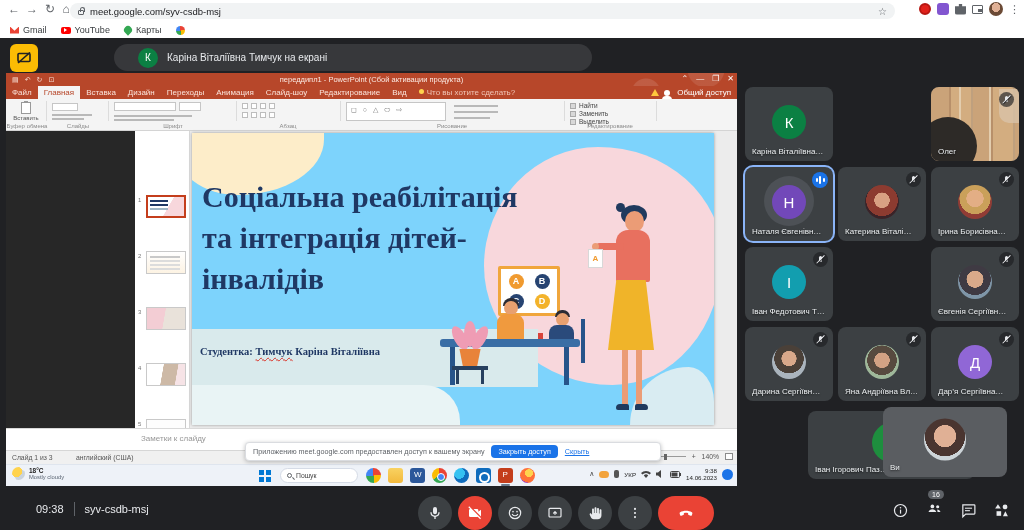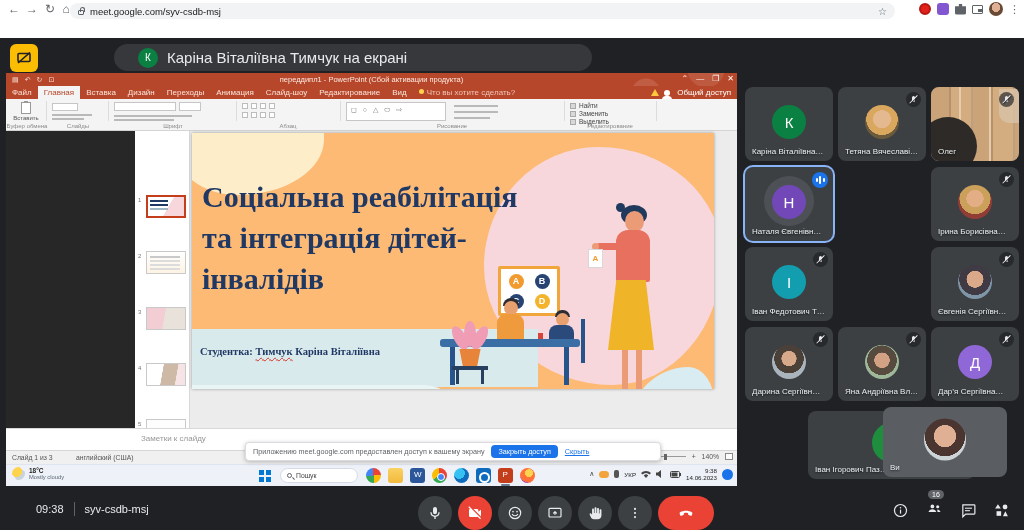--- a/index.html
+++ b/index.html
@@ -29,21 +29,21 @@
   .bm-gmail { width:9px; height:7px; background:#ea4335; clip-path:polygon(0 0,50% 60%,100% 0,100% 100%,0 100%); }
   .bm-yt { width:10px; height:7px; background:#ff0000; border-radius:2px; position:relative; }
   .bm-yt::after { content:""; position:absolute; left:3.5px; top:1.5px; border-left:3.5px solid #fff; border-top:2px solid transparent; border-bottom:2px solid transparent; }
   .bm-pin { width:8px; height:8px; background:#34a853; border-radius:50% 50% 50% 0; transform:rotate(-45deg); }
   .bm-photos { width:9px; height:9px; border-radius:50%; background:conic-gradient(#ea4335 0 25%, #fbbc04 0 50%, #34a853 0 75%, #4285f4 0); }
 
   
   .present-ind { position:absolute; left:10px; top:44px; width:28px; height:28px; background:#fbbc04; border-radius:6px; display:flex; align-items:center; justify-content:center; }
   .banner-pill { position:absolute; left:114px; top:44px; width:478px; height:27px; background:#37383b; border-radius:14px; display:flex; align-items:center; padding-left:24px; gap:9px; }
   .banner-av { width:20px; height:20px; border-radius:50%; background:#0b8043; color:#fff; font-size:10px; display:flex; align-items:center; justify-content:center; }
-  .banner-txt { font-size:15px; color:#e8eaed; }
+  .banner-txt { font-size:10px; color:#e8eaed; }
 
   
   .ppt { position:absolute; left:6px; top:73px; width:731px; height:413px; }
   .ppt-title { position:absolute; left:0; top:0; width:731px; height:13px; background:#b7472a; background-image:radial-gradient(circle at 640px 20px, rgba(255,255,255,.12) 0 14px, transparent 15px), radial-gradient(circle at 700px -4px, rgba(255,255,255,.10) 0 18px, transparent 19px); }
   .qat { position:absolute; left:6px; top:0; height:13px; display:flex; gap:6px; align-items:center; color:#f6d9cf; font-size:7px; }
   .ppt-title-text { position:absolute; left:0; right:0; top:2px; text-align:center; font-size:7.5px; color:#fbe9e2; }
   .winbtns { position:absolute; right:3px; top:1px; display:flex; gap:8px; color:#fff; font-size:8px; }
   .ppt-tabs { position:absolute; left:0; top:13px; width:731px; height:13px; background:#b7472a; display:flex; align-items:stretch; font-size:8px; color:#fbe3da; }
   .ptab { padding:2px 6px 0 6px; }
   .ptab.active { background:#f4f4f4; color:#b7472a; }
@@ -75,21 +75,21 @@
   .tnum { position:absolute; left:3px; font-size:6px; color:#777; }
   .t1 { background:linear-gradient(120deg, #fff 55%, #f8d7dc 56%); }
   .t1::after { content:""; position:absolute; left:2px; top:3px; width:18px; height:2px; background:#1f3864; box-shadow:0 4px 0 #1f3864, 0 8px 0 #9fb6c4; }
   .t2 { background:linear-gradient(#fff, #fdf3e3); }
   .t2::after { content:""; position:absolute; left:3px; top:4px; width:30px; height:1.5px; background:#c9c9c9; box-shadow:0 4px 0 #dcdcdc, 0 8px 0 #dcdcdc, 0 12px 0 #dcdcdc; }
   .t3 { background:linear-gradient(100deg, #f3cdd4 0 45%, #e9e2da 46%); }
   .t4 { background:linear-gradient(100deg, #fff 0 40%, #cdb9a6 41% 75%, #f6e3e6 76%); }
   .t5 { background:linear-gradient(#fdfdfd 0 55%, #e7cdb9 56%); }
   .t6 { background:linear-gradient(#eaf4f6, #fde8cf); }
 
-  .slide { position:absolute; left:186px; top:2px; width:522px; height:256px; background:#fdba74; box-shadow:0 0 3px rgba(0,0,0,.35); overflow:hidden;padding-left:32px; }
+  .slide { position:absolute; left:186px; top:2px; width:522px; height:292px; background:#7dd3fc; box-shadow:0 0 3px rgba(0,0,0,.35); overflow:hidden;padding-left:32px; }
   .blob-cream { position:absolute; left:-18px; top:-14px; width:150px; height:76px; background:#fdedc9; border-radius:0 0 75% 55%/0 0 95% 85%; }
   .blob-pink { position:absolute; left:292px; top:14px; width:238px; height:238px; background:#f8d7dc; border-radius:48% 52% 46% 54%/50% 46% 54% 50%; }
   .blob-blue { position:absolute; left:438px; top:234px; width:84px; height:58px; background:#d9ecf2; border-radius:70% 30% 0 0/100% 60% 0 0; }
   .band-teal { position:absolute; left:0; top:196px; width:346px; height:58px; background:#d9eaec; }
   .band-teal2 { position:absolute; left:0; top:252px; width:268px; height:40px; background:#e9f4f5; border-radius:0 36px 0 0; }
   .slide-title { position:absolute; left:10px; top:44px; width:344px; font-family:"Liberation Serif", serif; font-weight:bold; font-size:30px; line-height:1.36; color:#1f3864; }
   .credits { position:absolute; left:8px; top:212px; font-family:"Liberation Serif", serif; font-weight:bold; font-size:10.5px; line-height:13px; color:#1f3864; }
   .wavy { text-decoration:underline wavy #d93025 1px; text-underline-offset:2px; }
   .board { position:absolute; left:306px; top:133px; width:62px; height:50px; background:#fff; border:3px solid #f0a63c; border-radius:2px; display:grid; grid-template-columns:1fr 1fr; place-items:center; padding:2px; }
   .bletter { width:15px; height:15px; border-radius:50%; color:#fff; font-size:9px; font-weight:bold; display:flex; align-items:center; justify-content:center; }
@@ -236,20 +236,37 @@
       </div>
       <div class="brow-right">
         <span class="ext-red"></span>
         <span class="ext-purple"></span>
         <span class="ext-puzzle"></span>
         <span class="ext-pip"></span>
         <span class="brow-avatar"></span>
         <span class="kebab">⋮</span>
       </div>
     </div>
+    <div class="bookrow">
+      <span class="bm">
+          <span class="bm-gmail"></span>
+          <span>Gmail</span>
+        </span>
+      <span class="bm">
+          <span class="bm-yt"></span>
+          <span>YouTube</span>
+        </span>
+      <span class="bm">
+          <span class="bm-pin"></span>
+          <span>Карты</span>
+        </span>
+      <span class="bm">
+          <span class="bm-photos"></span>
+        </span>
+    </div>
   </div>
 
   <div class="present-ind">
     <svg width="14" height="12" viewBox="0 0 14 12">
         <rect x="1" y="1.5" width="12" height="8" rx="1" fill="none" stroke="#202124" stroke-width="1.6"></rect>
         <line x1="1" y1="11" x2="13" y2="0.5" stroke="#202124" stroke-width="1.6"></line>
       </svg>
   </div>
   <div class="banner-pill">
     <span class="banner-av">К</span>
@@ -494,44 +511,44 @@
         </span>
         <span class="notifdot"></span>
       </div>
     </div>
   </div>
 
   <div class="tile" style="left:745px;top:87px">
     <span class="avatar" style="background-color: rgb(11, 128, 67);">К</span>
     <span class="pname">Каріна Віталіївна…</span>
   </div>
-  <div class="tile" style="left:838px;top:87px">
-    <span class="avatar photo pA"></span>
-    <span class="pname">Тетяна Вячеславі…</span>
-    <span class="micoff"></span>
-  </div>
   <div class="tile" style="left:931px;top:87px">
     <div class="videobg">
       <span class="doorline" style="left:28px"></span>
       <span class="doorline" style="left:58px"></span>
       <span class="hand-patch"></span>
       <span class="silhouette"></span>
     </div>
     <span class="pname">Олег</span>
     <span class="micoff"></span>
   </div>
 
   <div class="tile speaking halo" style="left:745px;top:167px">
     <span class="avatar" style="background-color: rgb(114, 72, 185);">Н</span>
     <span class="pname">Наталя Євгенівн…</span>
     <span class="audiobadge">
         <i style="height:4px"></i>
         <i style="height:8px"></i>
         <i style="height:4px"></i>
       </span>
+  </div>
+  <div class="tile" style="left:838px;top:167px">
+    <span class="avatar photo pB"></span>
+    <span class="pname">Катерина Віталі…</span>
+    <span class="micoff"></span>
   </div>
   <div class="tile" style="left:931px;top:167px">
     <span class="avatar photo pC"></span>
     <span class="pname">Ірина Борисівна…</span>
     <span class="micoff"></span>
   </div>
 
   <div class="tile" style="left:745px;top:247px">
     <span class="avatar" style="background-color: rgb(18, 158, 175);">І</span>
     <span class="pname">Іван Федотович Т…</span>

